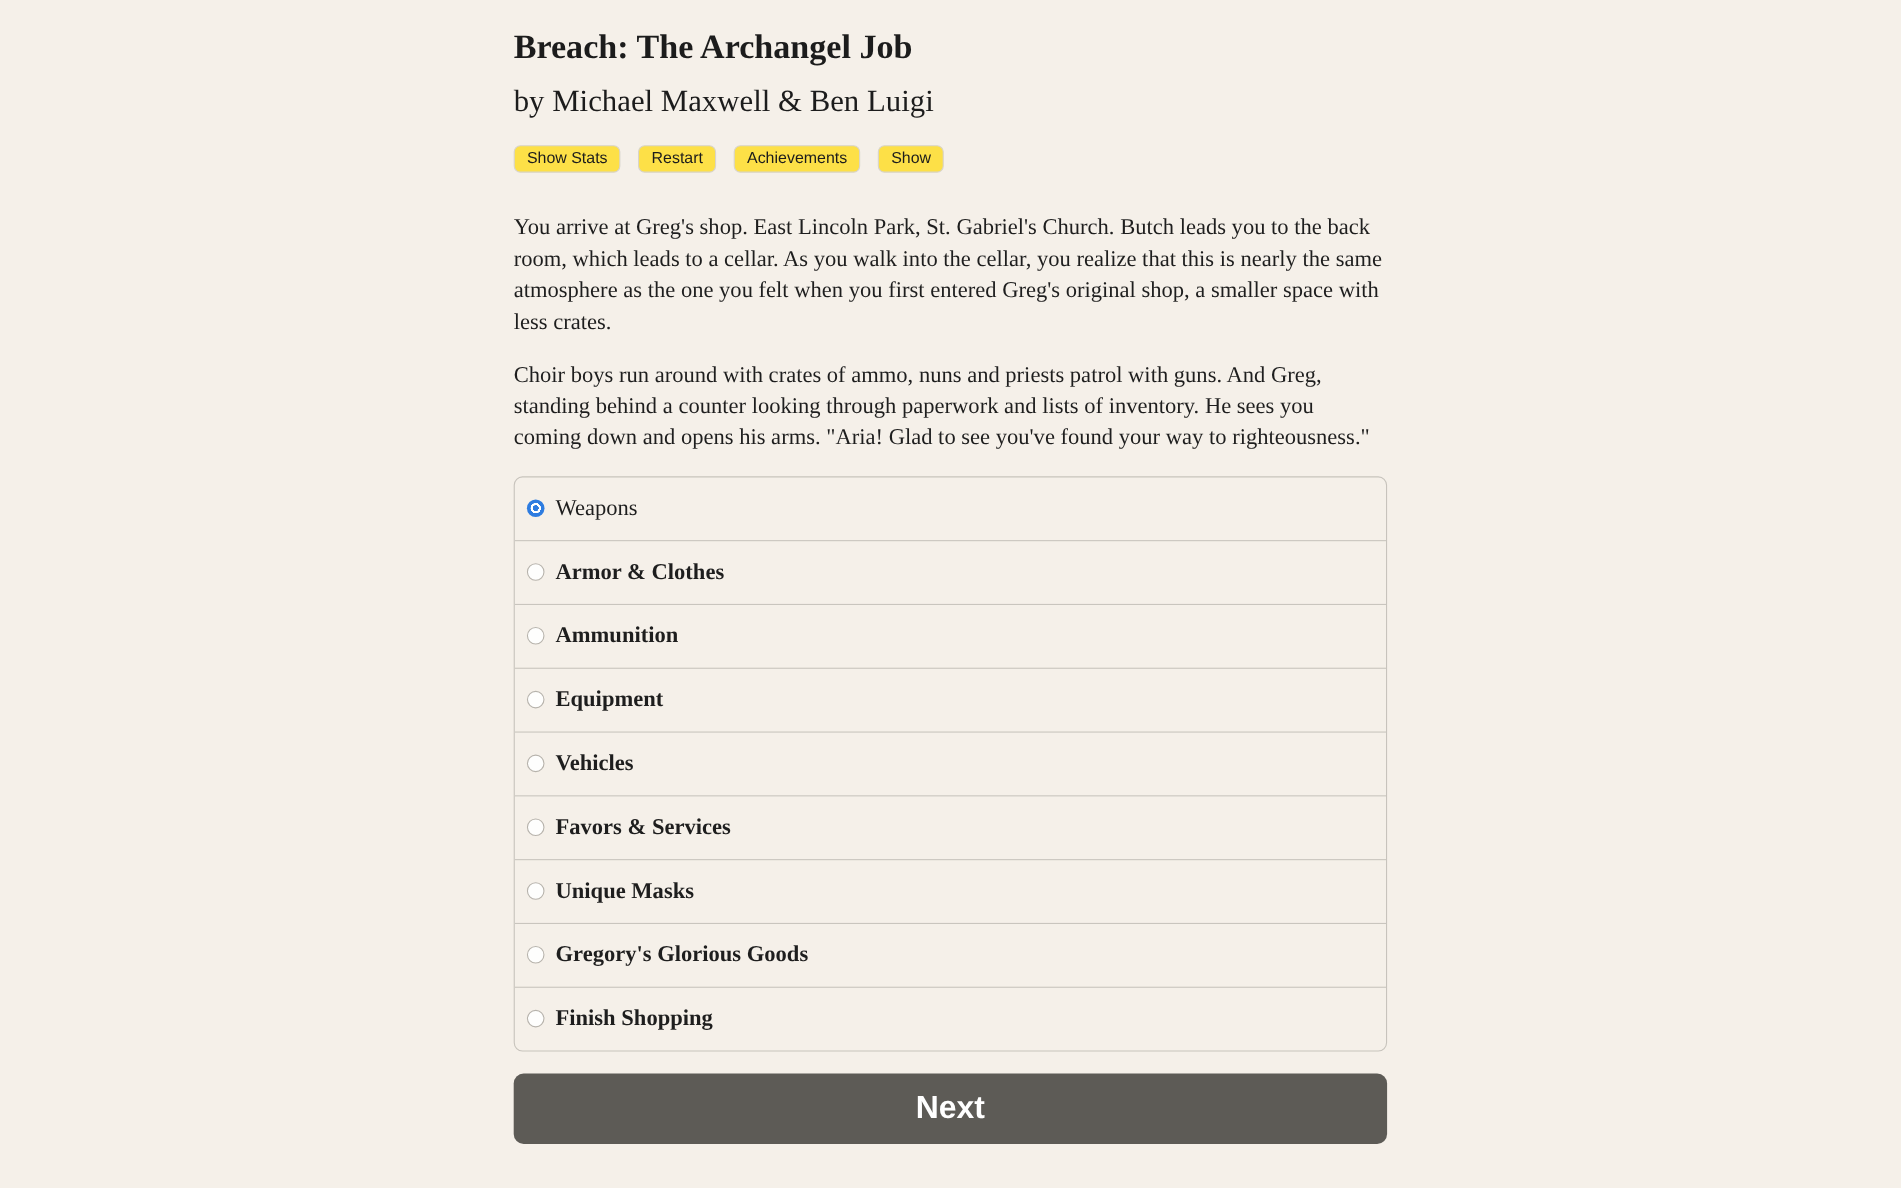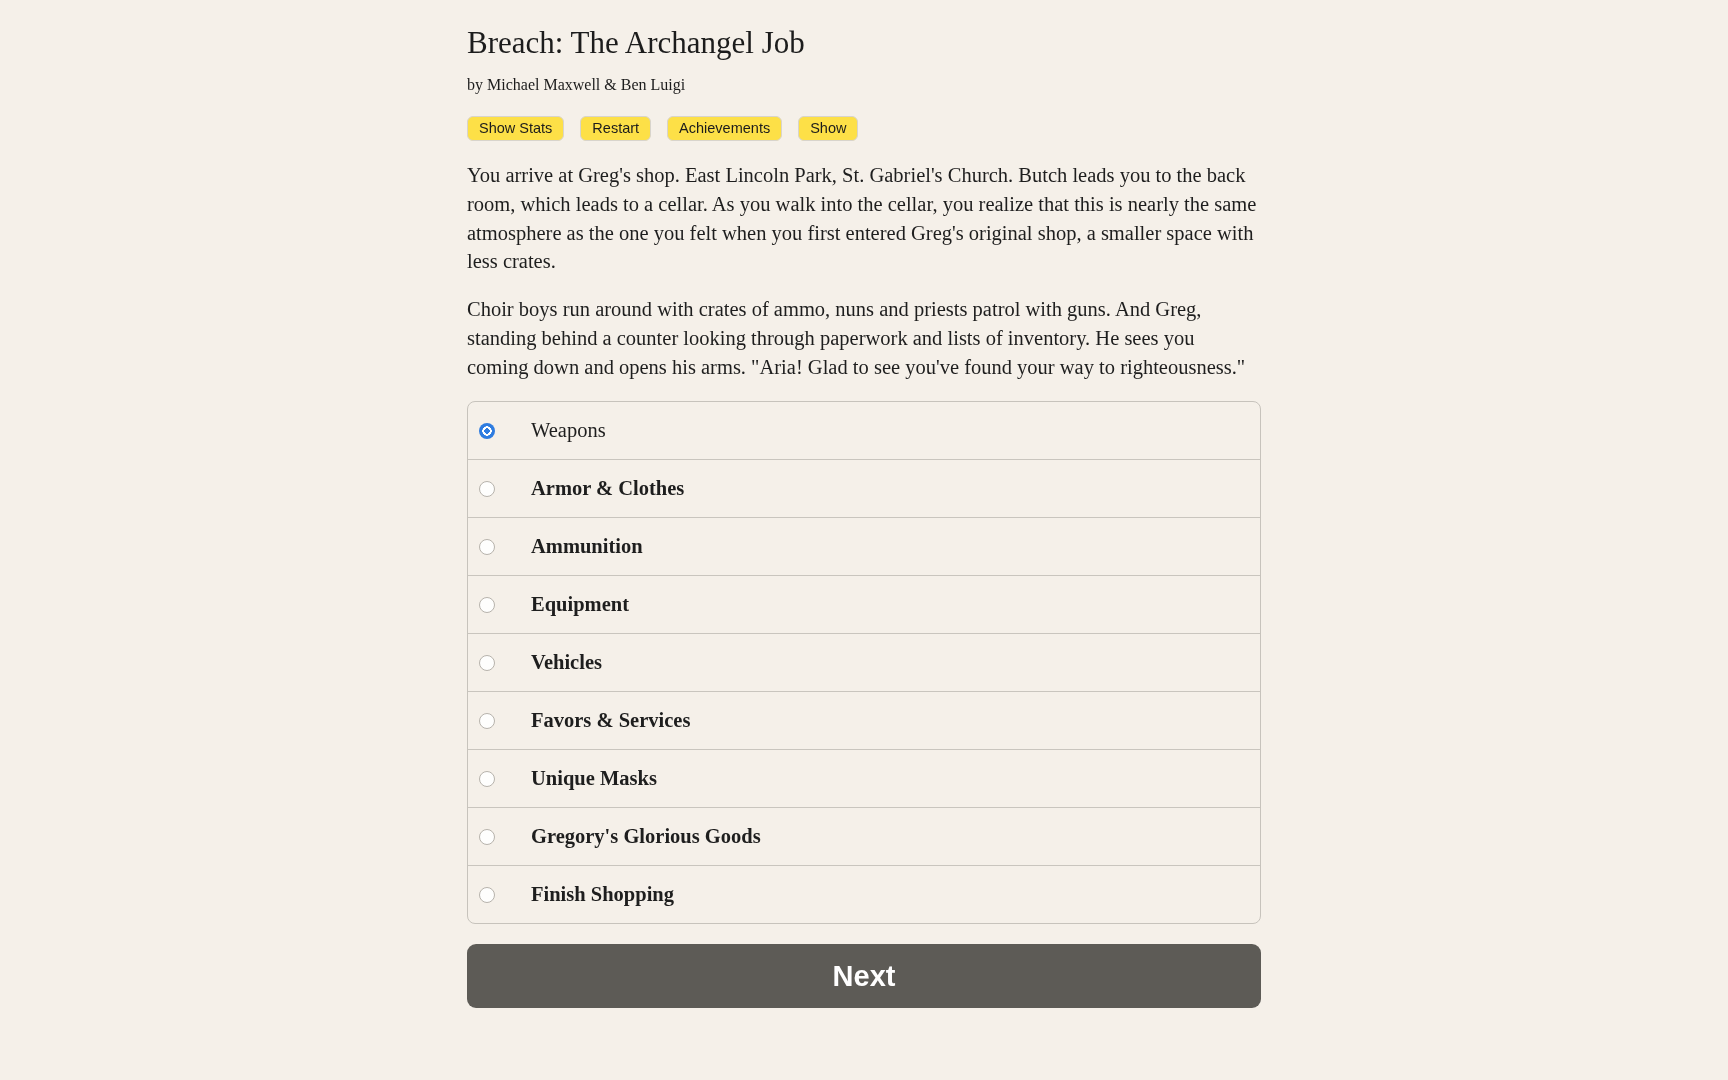--- a/index.html
+++ b/index.html
@@ -11,27 +11,27 @@
     background: #f5f0e9;
     font-family: "Liberation Serif", serif;
     color: #1e1e1e;
   }
   .content {
     width: 794px;
     margin: 0 auto;
   }
   h1.title {
     font-size: 31px;
-    font-weight: 400;
+    font-weight: 700;
     margin: 24px 0 0 0;
     line-height: 1.2;
     color: #1c1c1c;
   }
   .byline {
-    font-size: 16px;
+    font-size: 28px;
     margin-top: 14px;
     line-height: 1.3;
     color: #1c1c1c;
   }
   .toolbar {
     display: flex;
     gap: 16px;
     margin-top: 20px;
     font-family: "Liberation Sans", sans-serif;
   }
@@ -44,34 +44,33 @@
     border-radius: 6px;
     padding: 3px 11px;
     line-height: 1.2;
     cursor: pointer;
   }
   .story p {
     font-size: 20.5px;
     line-height: 1.4;
     margin: 19px 0 0 0;
   }
-  .story p:first-child { margin-top: 20px; }
+  .story p:first-child { margin-top: 36px; }
   .choice-list {
     margin-top: 20px;
     border: 1px solid #c7c3bc;
     border-radius: 8px;
     overflow: hidden;
   }
   .choice-row {
     height: 57px;
     display: flex;
     align-items: center;
     padding-left: 11px;
     cursor: pointer;
-    gap: 26px;
   }
   .choice-row + .choice-row {
     border-top: 1px solid #c9c5be;
     font-weight: bold;
   }
   .radio {
     width: 16px;
     height: 16px;
     border-radius: 50%;
     border: 1.5px solid #b7b3ac;

